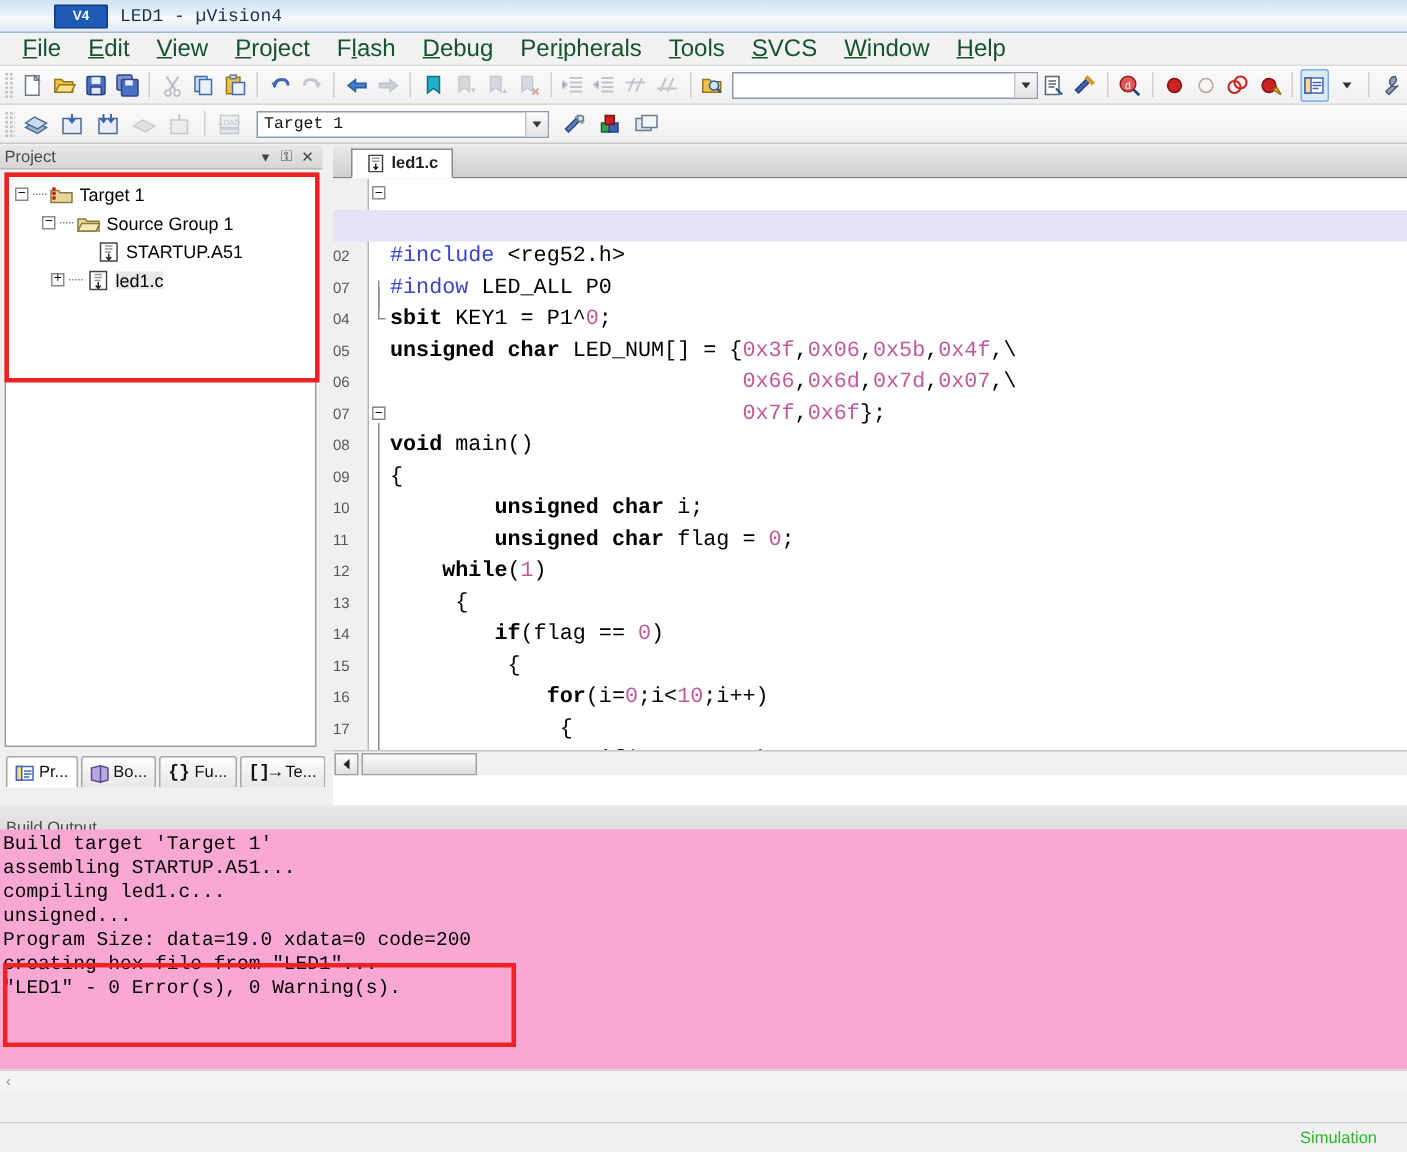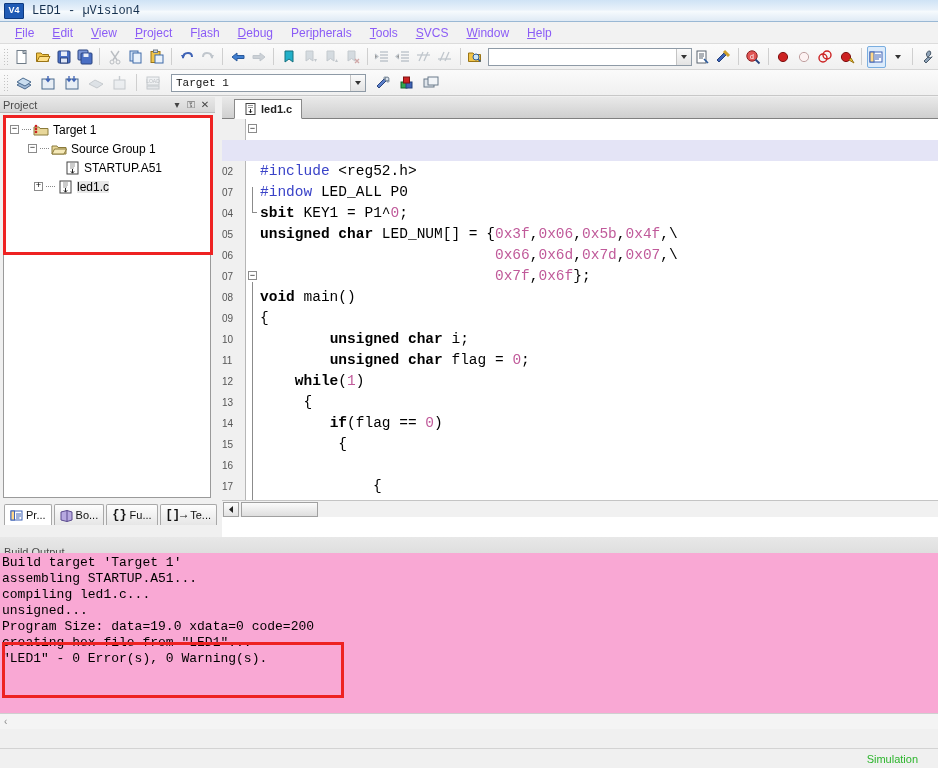--- a/index.html
+++ b/index.html
@@ -17,35 +17,36 @@
     position: absolute; left: 0; top: 0; width: 938px; height: 22px;
     background: linear-gradient(to bottom, #cfe3f5 0%, #e8f1fa 45%, #f6fafd 55%, #dfeaf5 100%);
     border-bottom: 1px solid #9ab8d4;
     display: flex; align-items: center; padding-left: 4px;
   }
   .titlebar .wintitle {
     font-size: 12px; color: #16314f; margin-left: 8px;
     font-family: Liberation Mono, monospace;
   }
   .uvicon {
-    width: 20px; height: 16px; background: #1f5bb5;
+    width: 36px; height: 16px; background: #1f5bb5;
     border: 1px solid #0d3a80; border-radius: 1px;
     color: #fff; font-size: 9px; font-weight: bold;
     display: flex; align-items: center; justify-content: center;
     line-height: 1;
+    margin-left: 32px;
   }
 
   
   .menubar {
     position: absolute; left: 0; top: 22px; width: 938px; height: 22px;
     background: #f2f2f2; border-bottom: 1px solid #dcdcdc;
     display: flex; align-items: center; padding-left: 6px;
   }
   .menuitem {
-    font-size: 12px; color: #8b5cf6; padding: 2px 9px; cursor: default;
+    font-size: 16px; color: #14532d; padding: 2px 9px; cursor: default;
     white-space: nowrap;
   }
   .menuitem u { text-decoration: underline; }
 
   
   .toolbar {
     position: absolute; left: 0; width: 938px; height: 26px;
     background: linear-gradient(to bottom,#fbfbfb 0%, #f0f0f0 100%);
     border-bottom: 1px solid #d6d6d6;
     display: flex; align-items: center;
@@ -751,20 +752,21 @@
             <span class="ctext">        <span class="kw">if</span>(flag == <span class="num">0</span>)</span>
           </div>
 
           <div class="cline">
             <span class="lnum">14</span>
             <span class="ctext">         {</span>
           </div>
 
           <div class="cline">
             <span class="lnum">15</span>
+            <span class="ctext">            <span class="kw">for</span>(i=<span class="num">0</span>;i&lt;<span class="num">10</span>;i++)</span>
           </div>
 
           <div class="cline">
             <span class="lnum">16</span>
             <span class="ctext">             {</span>
           </div>
 
           <div class="cline">
             <span class="lnum">17</span>
             <span class="ctext">                <span class="kw">if</span>(KEY1 == <span class="num">0</span>)</span>

